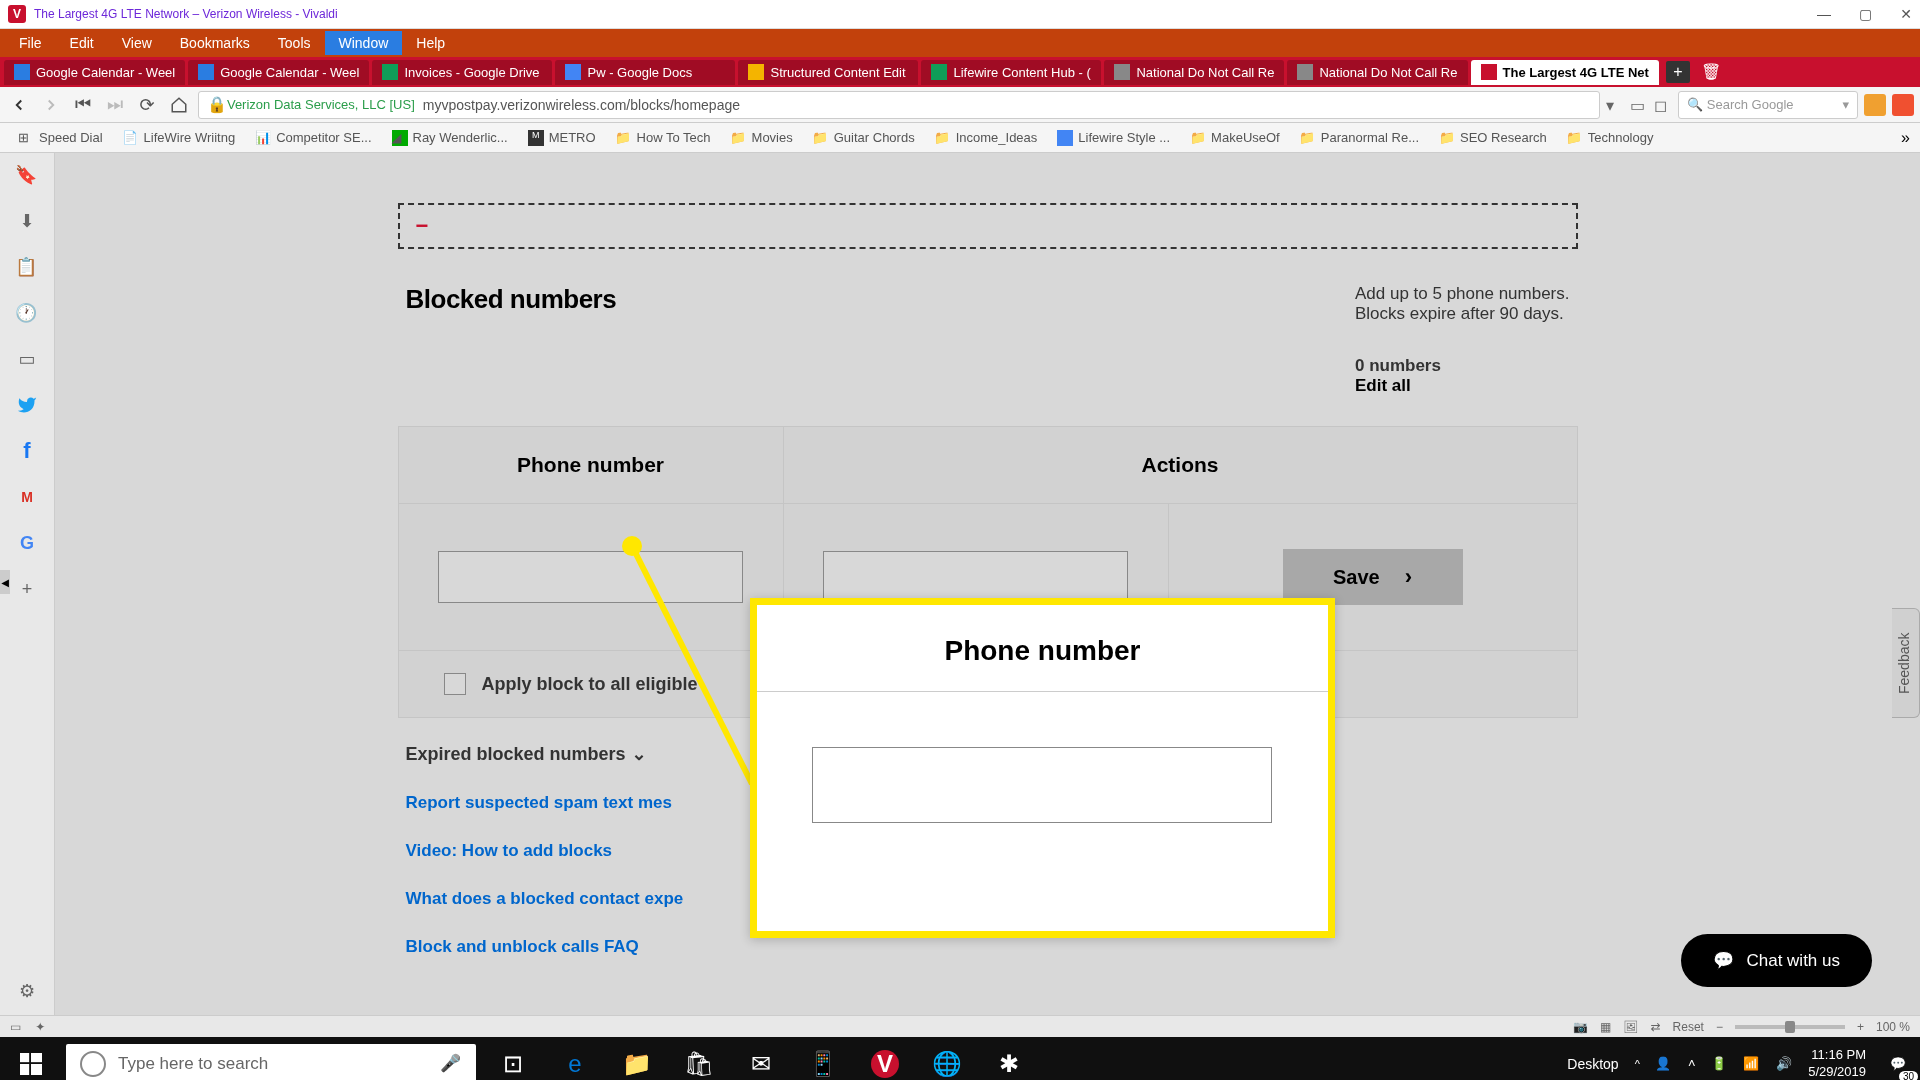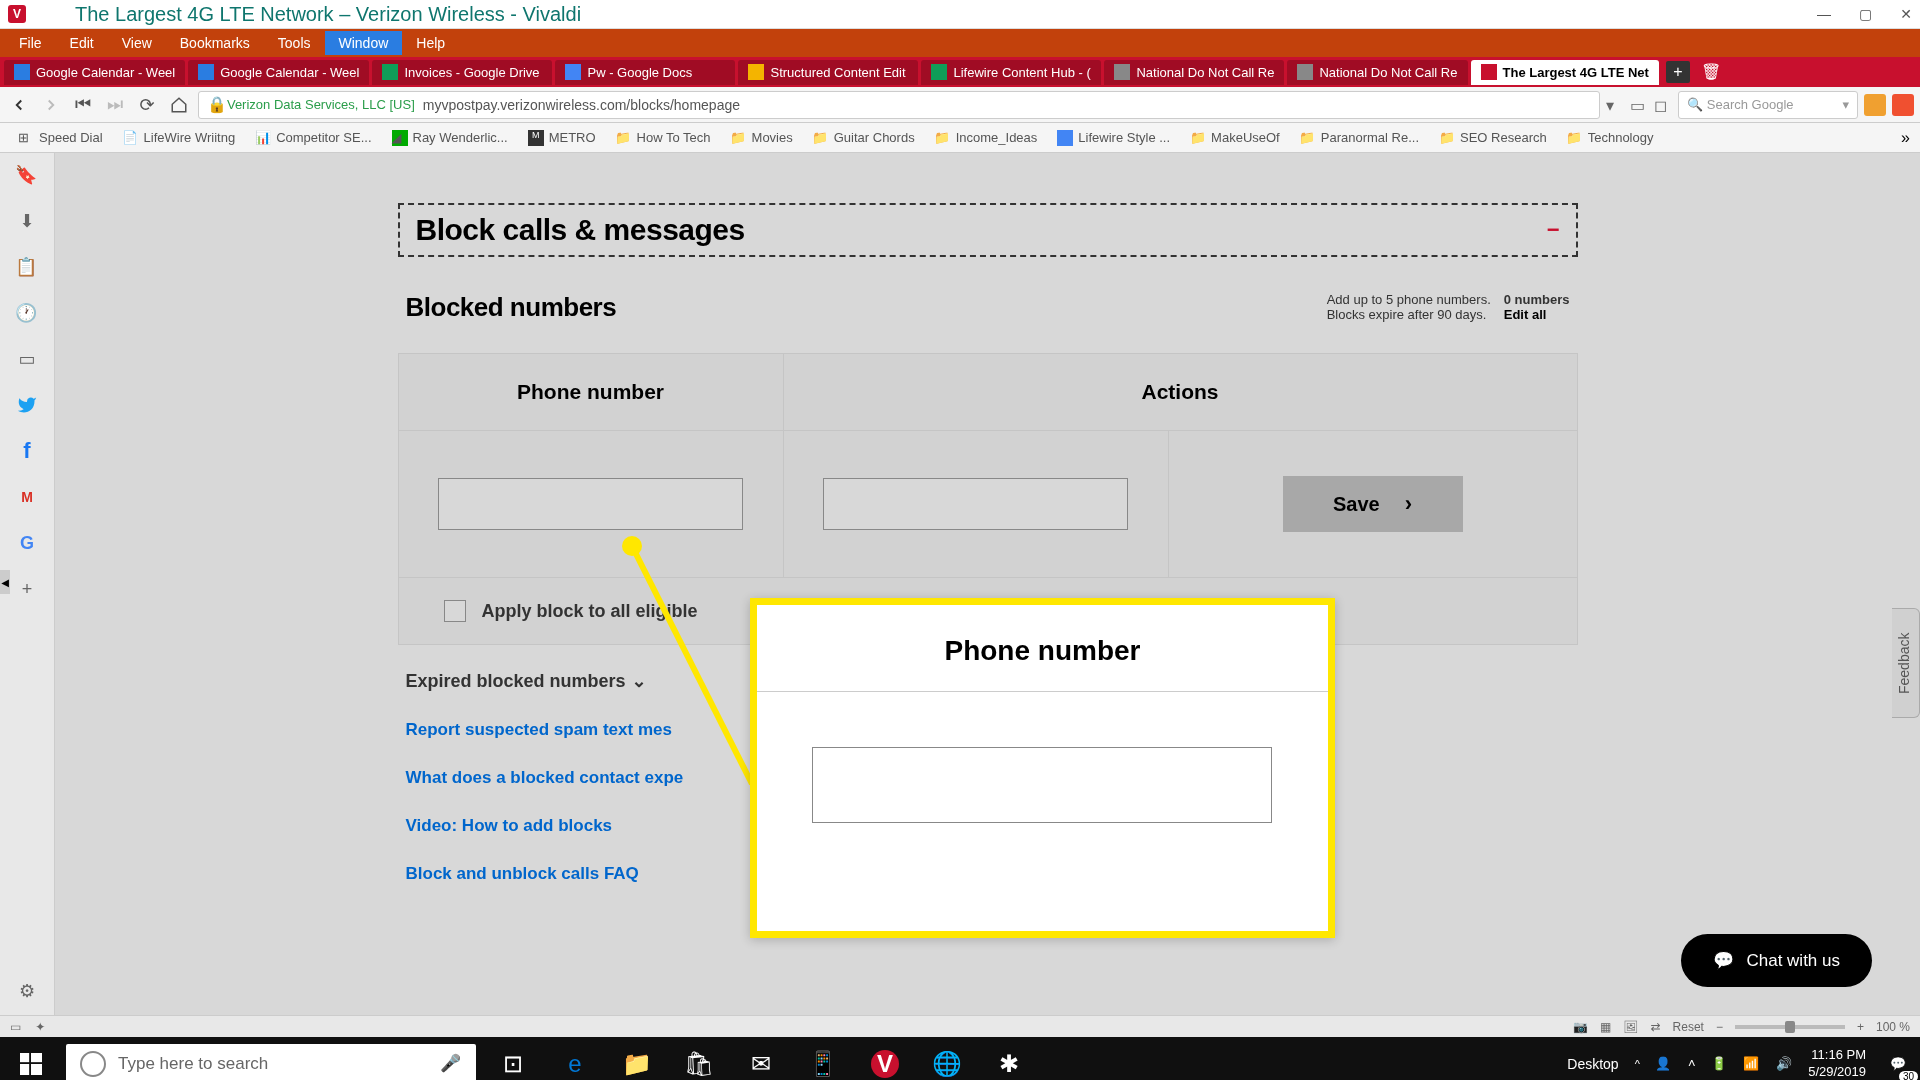--- a/index.html
+++ b/index.html
@@ -1,21 +1,21 @@
 <!DOCTYPE html>
 <html><head>
 <meta charset="utf-8">
 <style>
 * { margin: 0; padding: 0; box-sizing: border-box; font-family: Arial, sans-serif; }
 body { width: 1920px; height: 1080px; overflow: hidden; background: #f0f0f0; position: relative; }
 
 
 .titlebar { height: 29px; background: #fff; display: flex; align-items: center; padding: 0 8px; border-bottom: 1px solid #ddd; }
 .titlebar .app-icon { width: 18px; height: 18px; background: #c8102e; border-radius: 3px; margin-right: 8px; display: flex; align-items: center; justify-content: center; color: #fff; font-size: 12px; font-weight: bold; }
-.titlebar .title { font-size: 20px; color: #0f766e; flex: 1; margin-left: 41px; }
+.titlebar .title { font-size: 12px; color: #6d28d9; flex: 1; }
 .titlebar .win-controls { display: flex; gap: 28px; color: #555; }
 .titlebar .win-btn { cursor: pointer; font-size: 14px; }
 
 
 .menubar { height: 28px; background: #c2410c; display: flex; align-items: center; padding: 0 5px; }
 .menubar .menu-item { color: #fff; font-size: 14px; padding: 4px 14px; cursor: pointer; }
 .menubar .menu-item.active { background: #2a7de1; }
 
 
 .tabstrip { height: 30px; background: #c8102e; display: flex; align-items: center; padding-left: 4px; gap: 3px; }
@@ -57,21 +57,21 @@
 
 .content { flex: 1; background: #d8d8d8; position: relative; padding-top: 50px; overflow: hidden; }
 .content-inner { width: 1180px; margin: 0 auto; }
 
 .block-header { border: 2px dashed #333; padding: 8px 16px; display: flex; justify-content: space-between; align-items: center; margin-bottom: 35px; background: #d8d8d8; }
 .block-header h1 { font-size: 30px; font-weight: 900; letter-spacing: -0.5px; }
 .block-header .minus { color: #c8102e; font-size: 22px; font-weight: bold; cursor: pointer; }
 
 .sub-header { display: flex; justify-content: space-between; margin-bottom: 30px; padding: 0 8px; }
 .sub-header h2 { font-size: 26px; font-weight: 900; letter-spacing: -0.5px; }
-.sub-right { display: flex; gap: 13px; font-size: 13px; color: #333; }
+.sub-right { display: flex; gap: 32px; font-size: 17px; color: #333; flex-direction: column; }
 .sub-right .col2 b { display: block; }
 .sub-right a { color: #000; text-decoration: none; font-weight: bold; }
 
 .table { border: 1px solid #c5c5c5; }
 .thead { display: flex; background: #d2d2d2; border-bottom: 1px solid #c5c5c5; }
 .th { padding: 26px 20px; text-align: center; font-size: 21px; font-weight: 900; border-right: 1px solid #c5c5c5; }
 .th:last-child { border-right: none; }
 .th1 { width: 385px; }
 .th2 { width: 385px; }
 .th3 { flex: 1; }
@@ -314,21 +314,20 @@
         <b style="color:#4285f4;font-size:18px">G</b>
       </div>
     <div class="side-icon">+</div>
     <div class="side-icon side-gear">⚙</div>
   </div>
   <div class="side-collapse">◀</div>
 
   <div class="content">
     <div class="content-inner">
       <div class="block-header">
-        <h1>Block calls &amp; messages</h1>
         <span class="minus">−</span>
       </div>
 
       <div class="sub-header">
         <h2>Blocked numbers</h2>
         <div class="sub-right">
           <div class="col1">
             <div>Add up to 5 phone numbers.</div>
             <div>Blocks expire after 90 days.</div>
           </div>
@@ -363,22 +362,22 @@
           <label>Apply block to all eligible</label>
         </div>
       </div>
 
       <div class="links-section">
         <div class="expired">
           <span>Expired blocked numbers</span>
           <span>⌄</span>
         </div>
         <a class="link-item">Report suspected spam text mes</a>
+        <a class="link-item">Video: How to add blocks</a>
         <a class="link-item">What does a blocked contact expe</a>
-        <a class="link-item">Video: How to add blocks</a>
         <a class="link-item">Block and unblock calls FAQ</a>
       </div>
     </div>
 
     <svg class="callout-line">
       <line x1="14" y1="10" x2="134" y2="248" stroke="#ffe700" stroke-width="6"></line>
       <circle cx="14" cy="10" r="10" fill="#ffe700"></circle>
     </svg>
     <div class="callout">
       <div class="callout-head">

